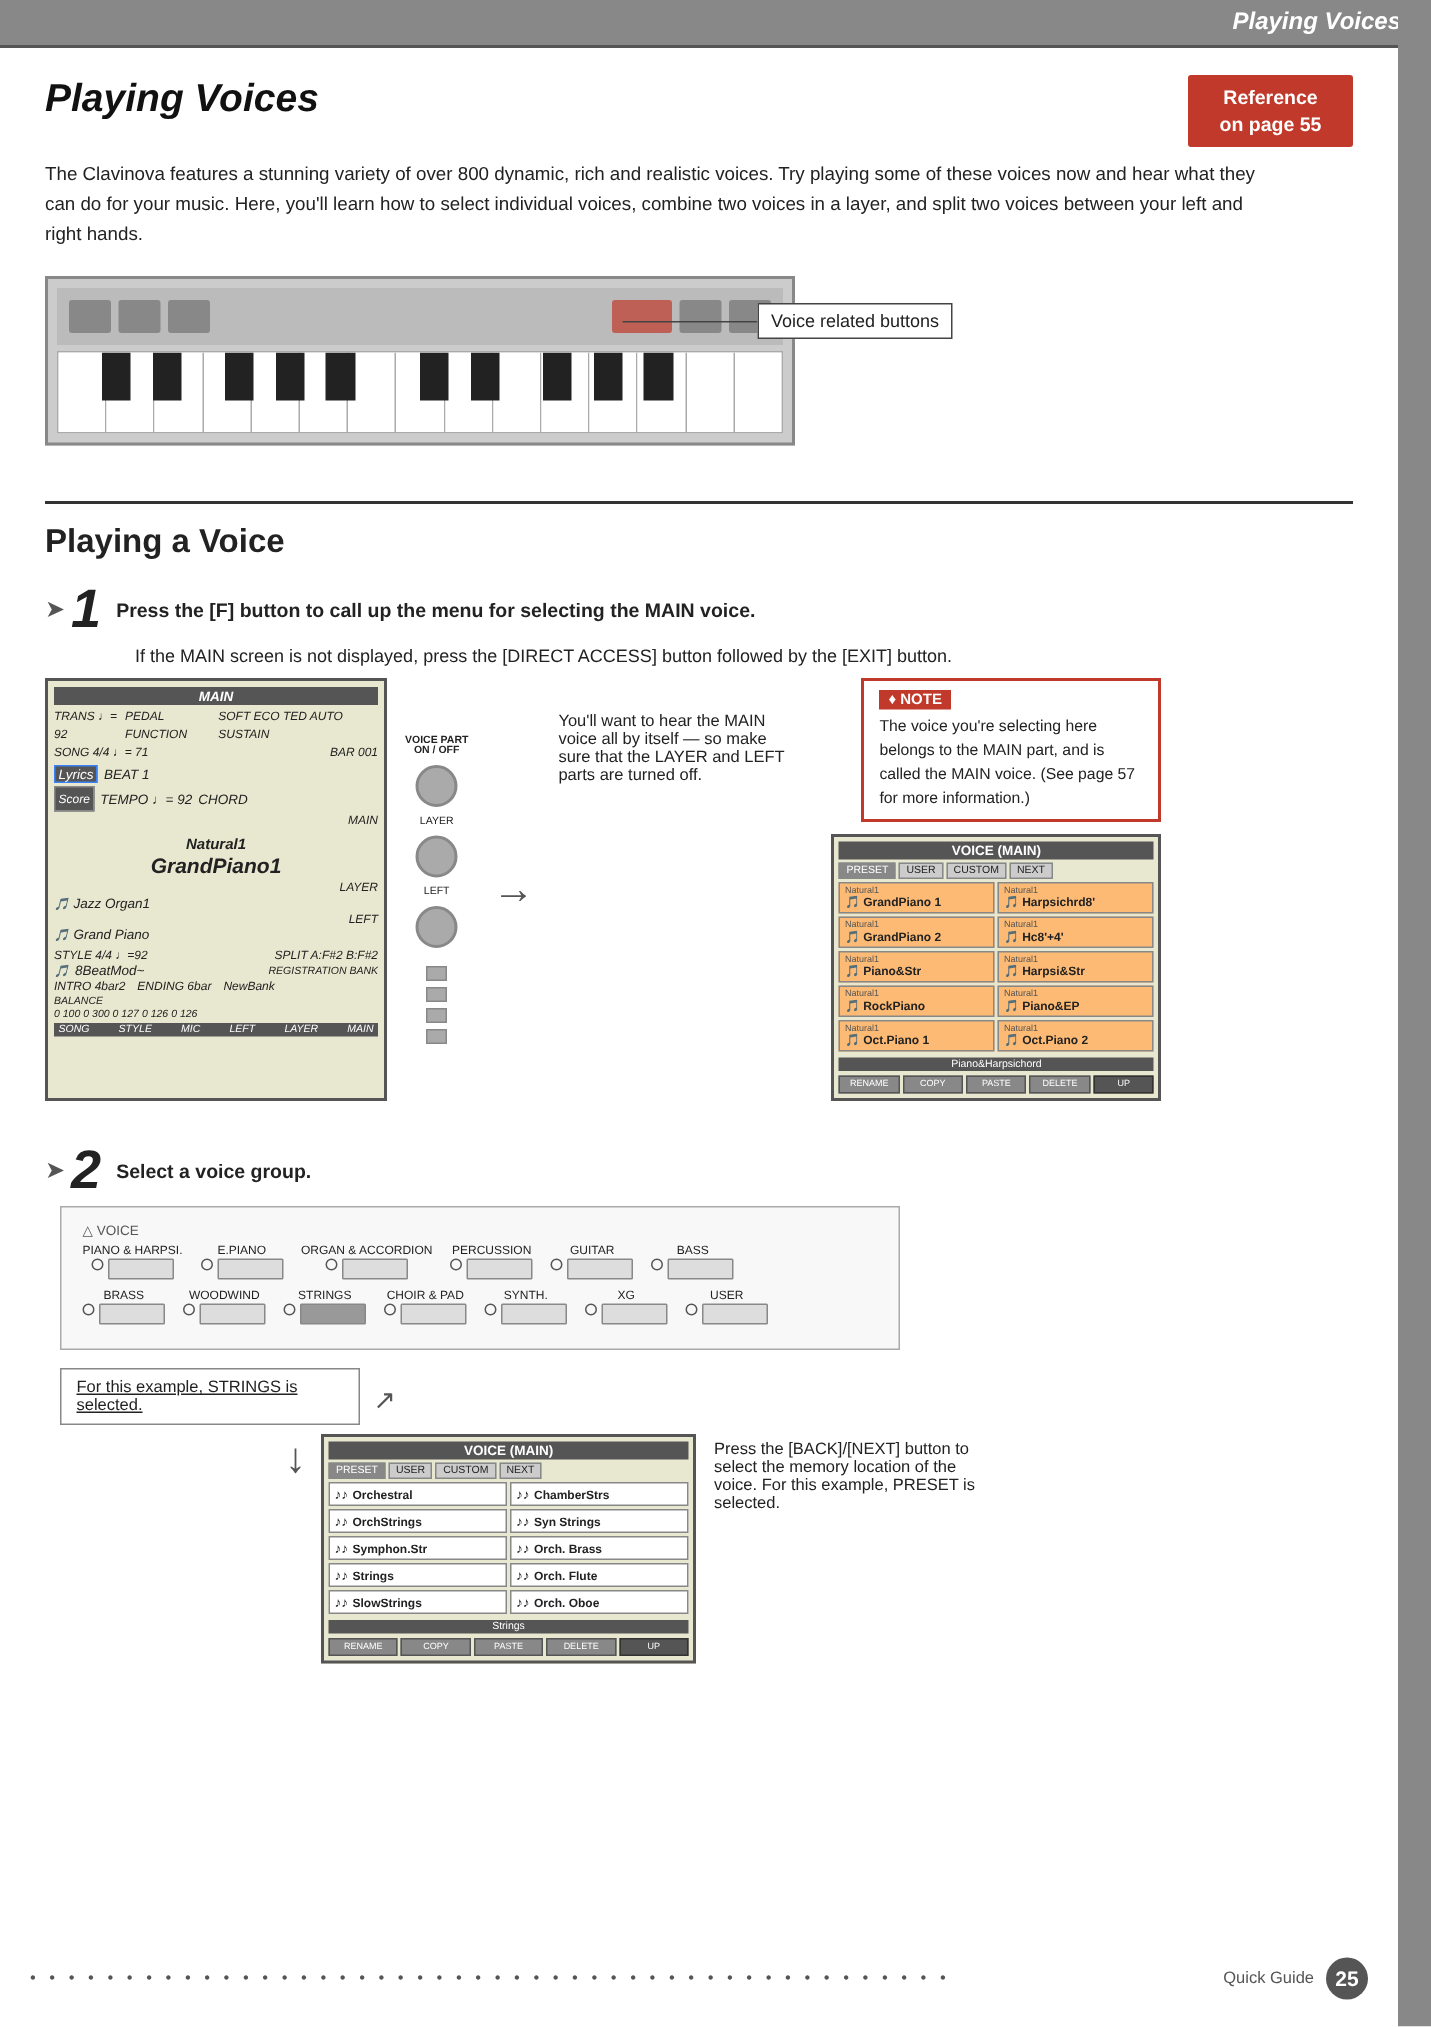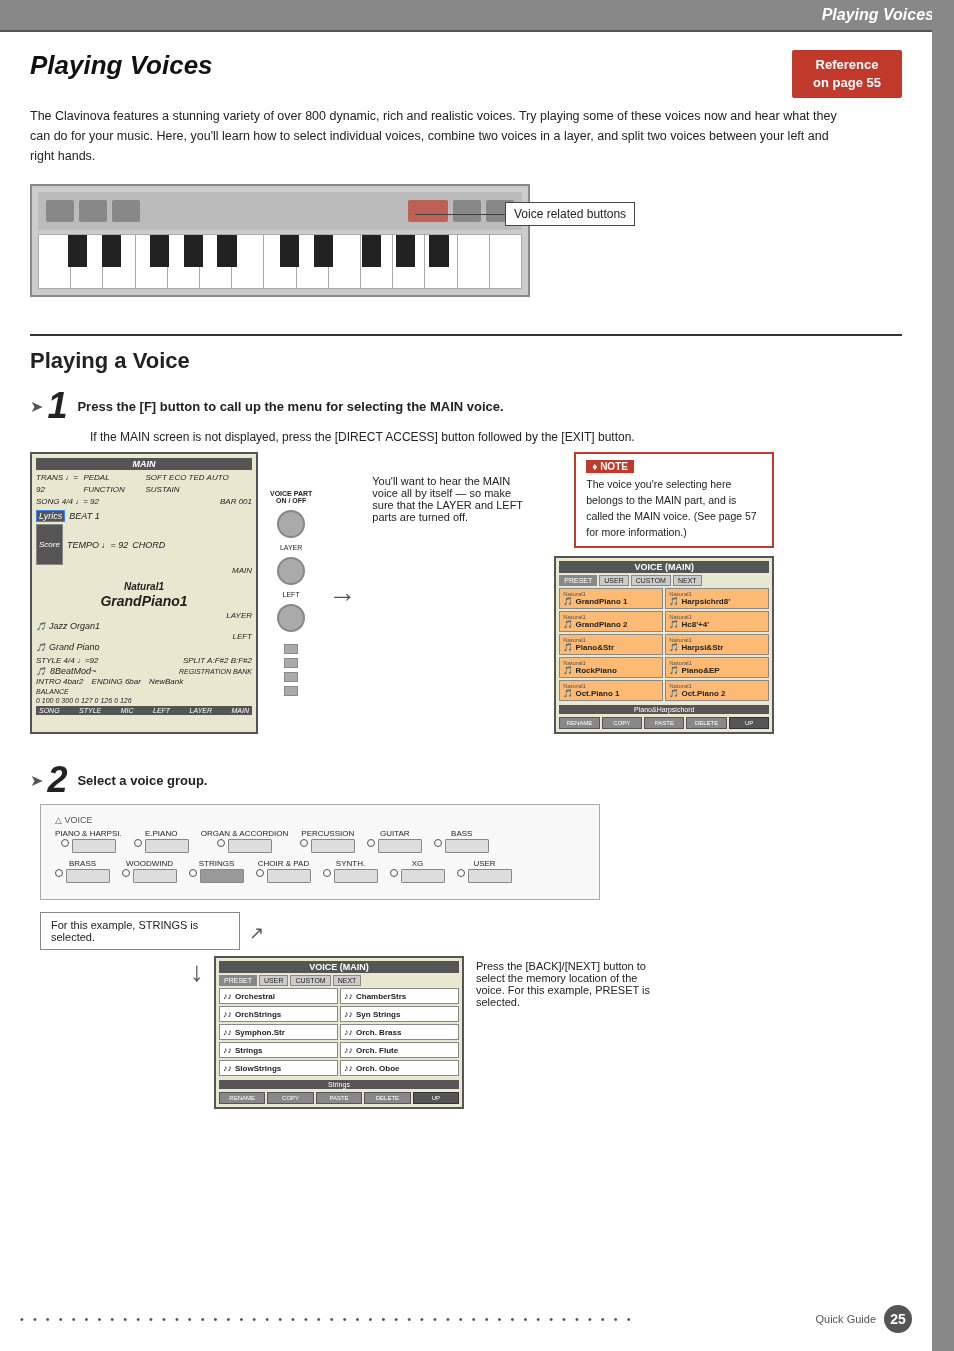--- a/index.html
+++ b/index.html
@@ -479,29 +479,29 @@
     <div class="step1-row">
 
       <div class="main-screen">
         <div class="screen-title-bar">MAIN</div>
         <div class="screen-row">
           <span>TRANS ♩= 92</span>
           <span>PEDAL FUNCTION</span>
           <span>SOFT ECO TED AUTO SUSTAIN</span>
         </div>
         <div class="screen-row">
-          <span>SONG 4/4 ♩= 92</span>
+          <span>SONG 4/4 ♩= 71</span>
           <span>BAR 001</span>
         </div>
         <div style="display:flex; align-items:center; gap:4px; margin:2px 0;">
           <span style="font-size:9px; border:1px solid #3b82f6; padding:0 2px; background:#555; color:#fff;">Lyrics</span>
           <span style="font-size:9px;">BEAT 1</span>
         </div>
         <div style="font-size:9px; display:flex; gap:4px; align-items:center; margin:1px 0;">
-          <span style="border:1px solid #888; padding:15px 2px; background:#555; color:#fff; font-size:8px;">Score</span>
+          <span style="border:1px solid #888; padding:3px 2px; background:#555; color:#fff; font-size:8px;">Score</span>
           <span>TEMPO ♩= 92</span>
           <span>CHORD</span>
         </div>
         <div style="font-size:8px; text-align:right; margin:1px 0;">MAIN</div>
         <div class="screen-big-text">
           <span style="font-size:10px;">Natural1</span><br>
           <span style="font-size:14px; font-weight:bold;">GrandPiano1</span>
         </div>
         <div style="font-size:8px; text-align:right;">LAYER</div>
         <div style="font-size:9px; display:flex; align-items:center; gap:3px; margin:1px 0;">
@@ -743,21 +743,21 @@
             <div class="vg-label">USER</div>
             <div style="display:flex; gap:3px;">
               <div class="vg-dot"></div>
               <div class="vg-btn"></div>
             </div>
           </div>
         </div>
       </div>
 
       <div style="display:flex; align-items:flex-start; gap:0;">
-        <div style="position:relative;">
+        <div style="position:relative;text-decoration:underline;">
           <div class="strings-note-box">
             <span>For this example, STRINGS is selected.</span>
           </div>
 
           <div style="position:absolute; right:-10px; top:10px; font-size:18px; color:#555;">↗</div>
         </div>
       </div>
 
       <div style="display:flex; align-items:flex-start; margin-top:6px; margin-left:150px;">
         <div style="display:flex; flex-direction:column; align-items:center; margin-right:10px;">

